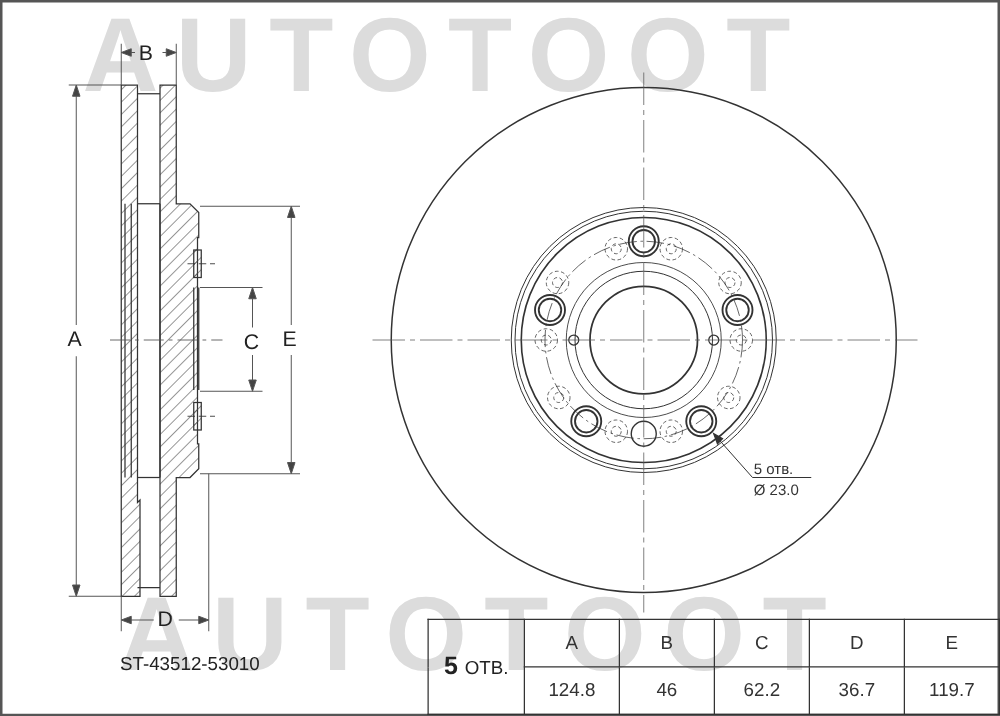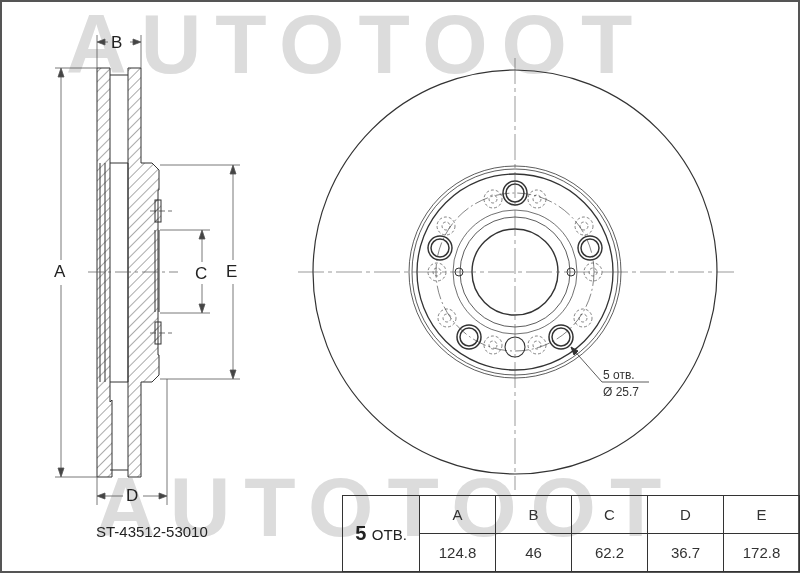--- a/index.html
+++ b/index.html
@@ -153,21 +153,21 @@
   </g>
 </svg>
 
 <div class="dlabel" style="left:111px;top:33px;">B</div>
 <div class="dlabel" style="left:54px;top:262px;">A</div>
 <div class="dlabel" style="left:195px;top:264px;">C</div>
 <div class="dlabel" style="left:226px;top:262px;">E</div>
 <div class="dlabel" style="left:126px;top:486px;">D</div>
 
 <div class="note" style="left:603px;top:368px;">5 отв.</div>
-<div class="note" style="left:603px;top:385px;">Ø 25.7</div>
+<div class="note" style="left:603px;top:385px;">Ø 23.0</div>
 
 <div class="part">ST-43512-53010</div>
 
 <table class="spec">
   <tbody>
       <tr>
     <td class="holes" rowspan="2">
       <span>5</span>
       <span class="lbl">ОТВ.</span>
     </td>
@@ -175,16 +175,16 @@
     <td class="col">B</td>
     <td class="col">C</td>
     <td class="col">D</td>
     <td class="col">E</td>
   </tr>
   <tr>
     <td class="col">124.8</td>
     <td class="col">46</td>
     <td class="col">62.2</td>
     <td class="col">36.7</td>
-    <td class="col">172.8</td>
+    <td class="col">119.7</td>
   </tr>
 </tbody>
   </table>
 
 </body></html>

